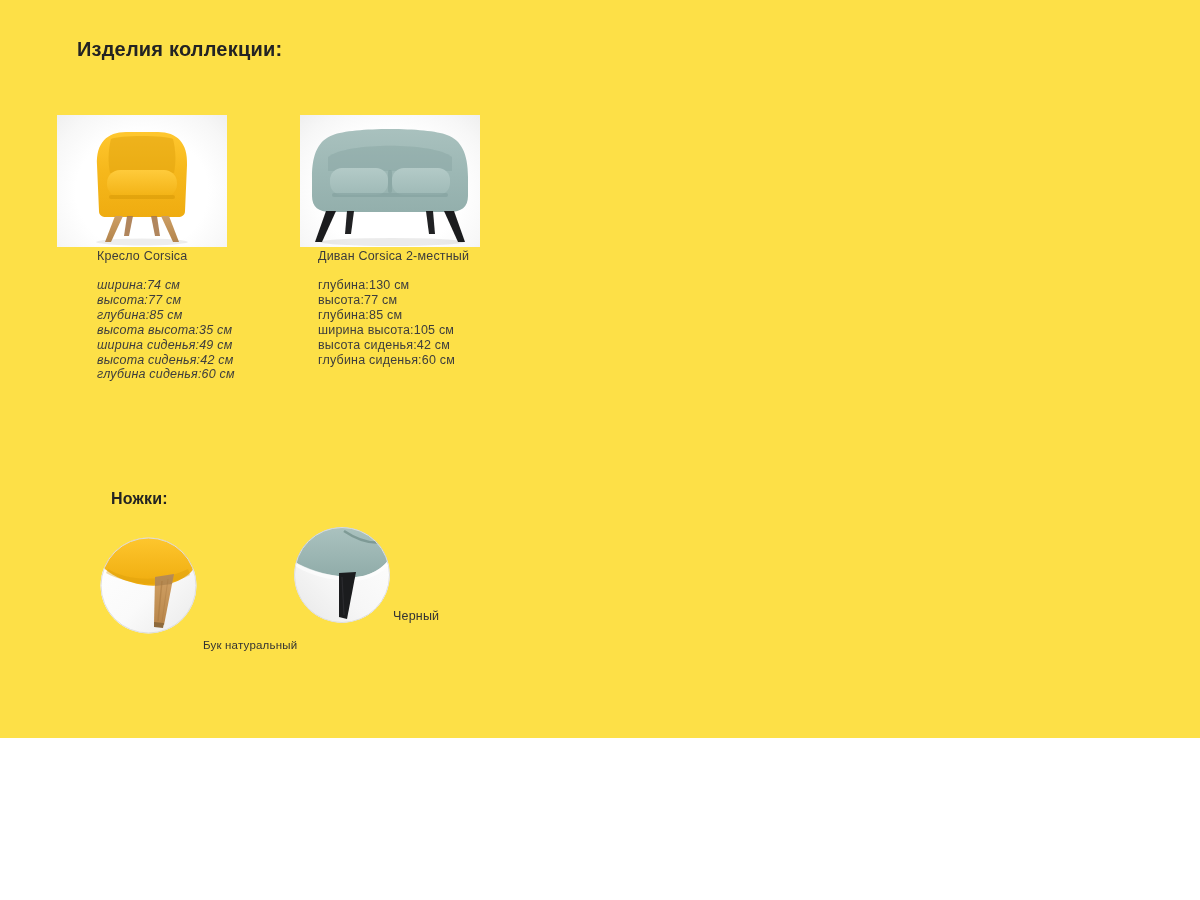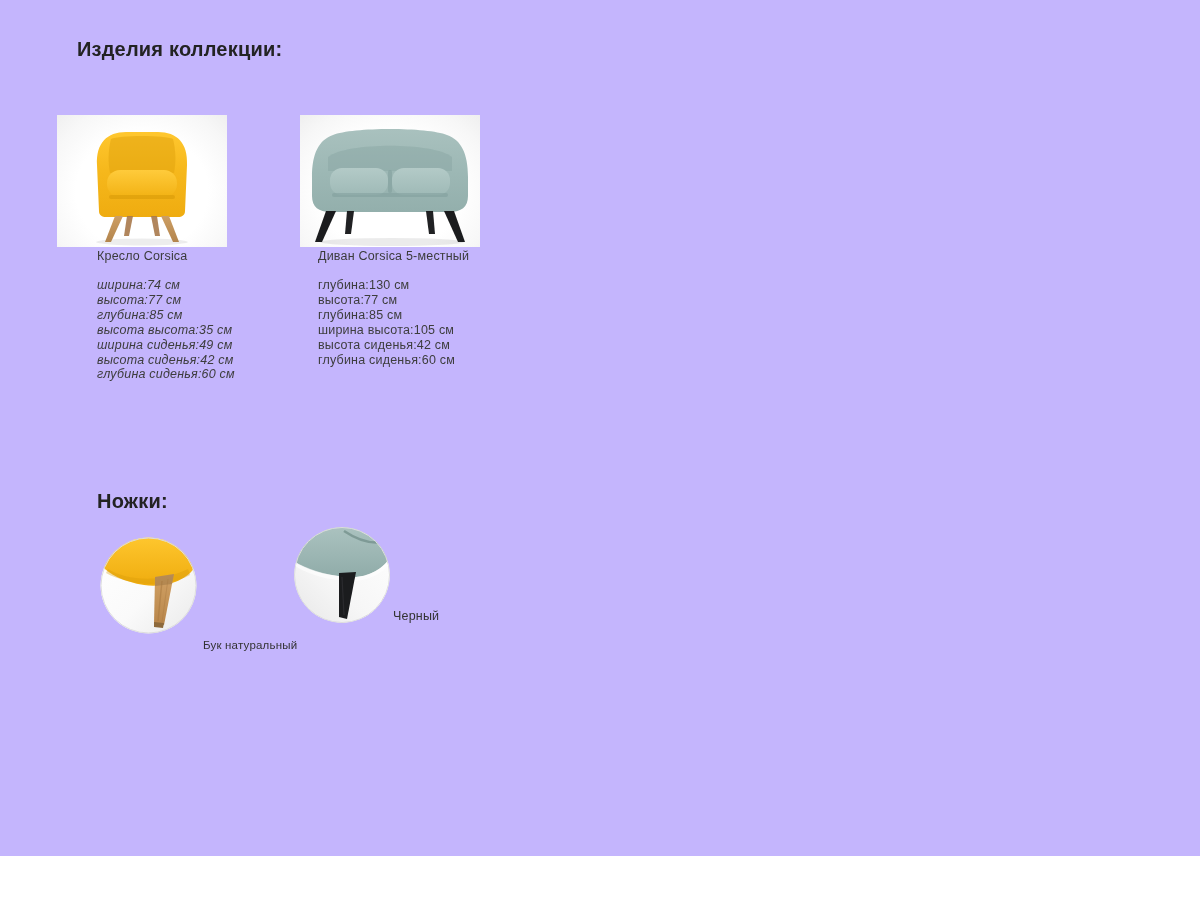--- a/index.html
+++ b/index.html
@@ -4,38 +4,38 @@
 <style>
   * { margin: 0; padding: 0; box-sizing: border-box; }
   html, body { background: #ffffff; }
   body {
     font-family: "Liberation Sans", "DejaVu Sans", sans-serif;
     color: #3d3d3d;
   }
   .page {
     position: relative;
     width: 1200px;
-    height: 856px;
-    background: #c4b5fd;
+    height: 738px;
+    background: #fde047;
     overflow: hidden;
   }
   .h-main {
     position: absolute;
     left: 77px;
     top: 38px;
     font-size: 20px;
     font-weight: bold;
     color: #232323;
     letter-spacing: 0.2px;
   }
   .h-legs {
     position: absolute;
-    left: 97px;
+    left: 111px;
     top: 490px;
-    font-size: 20px;
+    font-size: 16px;
     font-weight: bold;
     color: #232323;
     letter-spacing: 0.2px;
     text-align: right;
   }
   .photo {
     position: absolute;
     top: 115px;
     background: radial-gradient(ellipse at 50% 58%, #ffffff 55%, #f7f7f7 82%, #efefef 100%);
     cursor: pointer;
@@ -145,21 +145,21 @@
       <rect x="30" y="53" width="58" height="27" rx="12" fill="url(#sofaCushion)"></rect>
       <rect x="92" y="53" width="58" height="27" rx="12" fill="url(#sofaCushion)"></rect>
       <rect x="88" y="55" width="4" height="23" rx="2" fill="#7E9C99" opacity="0.5"></rect>
       <rect x="32" y="78" width="116" height="4" rx="2" fill="#7E9C99" opacity="0.5"></rect>
       <path d="M47,96 L54,96 L51,119 L45,119 Z" fill="#141517" opacity="0.95"></path>
       <path d="M126,96 L133,96 L135,119 L129,119 Z" fill="#141517" opacity="0.95"></path>
       <path d="M26,96 L36,96 L22,127 L15,127 Z" fill="#1B1C1E"></path>
       <path d="M144,96 L154,96 L165,127 L158,127 Z" fill="#1B1C1E"></path>
     </svg>
   </div>
-  <div class="product-title sofa">Диван Corsica 5-местный</div>
+  <div class="product-title sofa">Диван Corsica 2-местный</div>
   <ul class="specs sofa">
     <li>глубина:130 см</li>
     <li>высота:77 см</li>
     <li>глубина:85 см</li>
     <li>ширина высота:105 см</li>
     <li>высота сиденья:42 см</li>
     <li>глубина сиденья:60 см</li>
   </ul>
 
   <h2 class="h-legs">Ножки:</h2>

